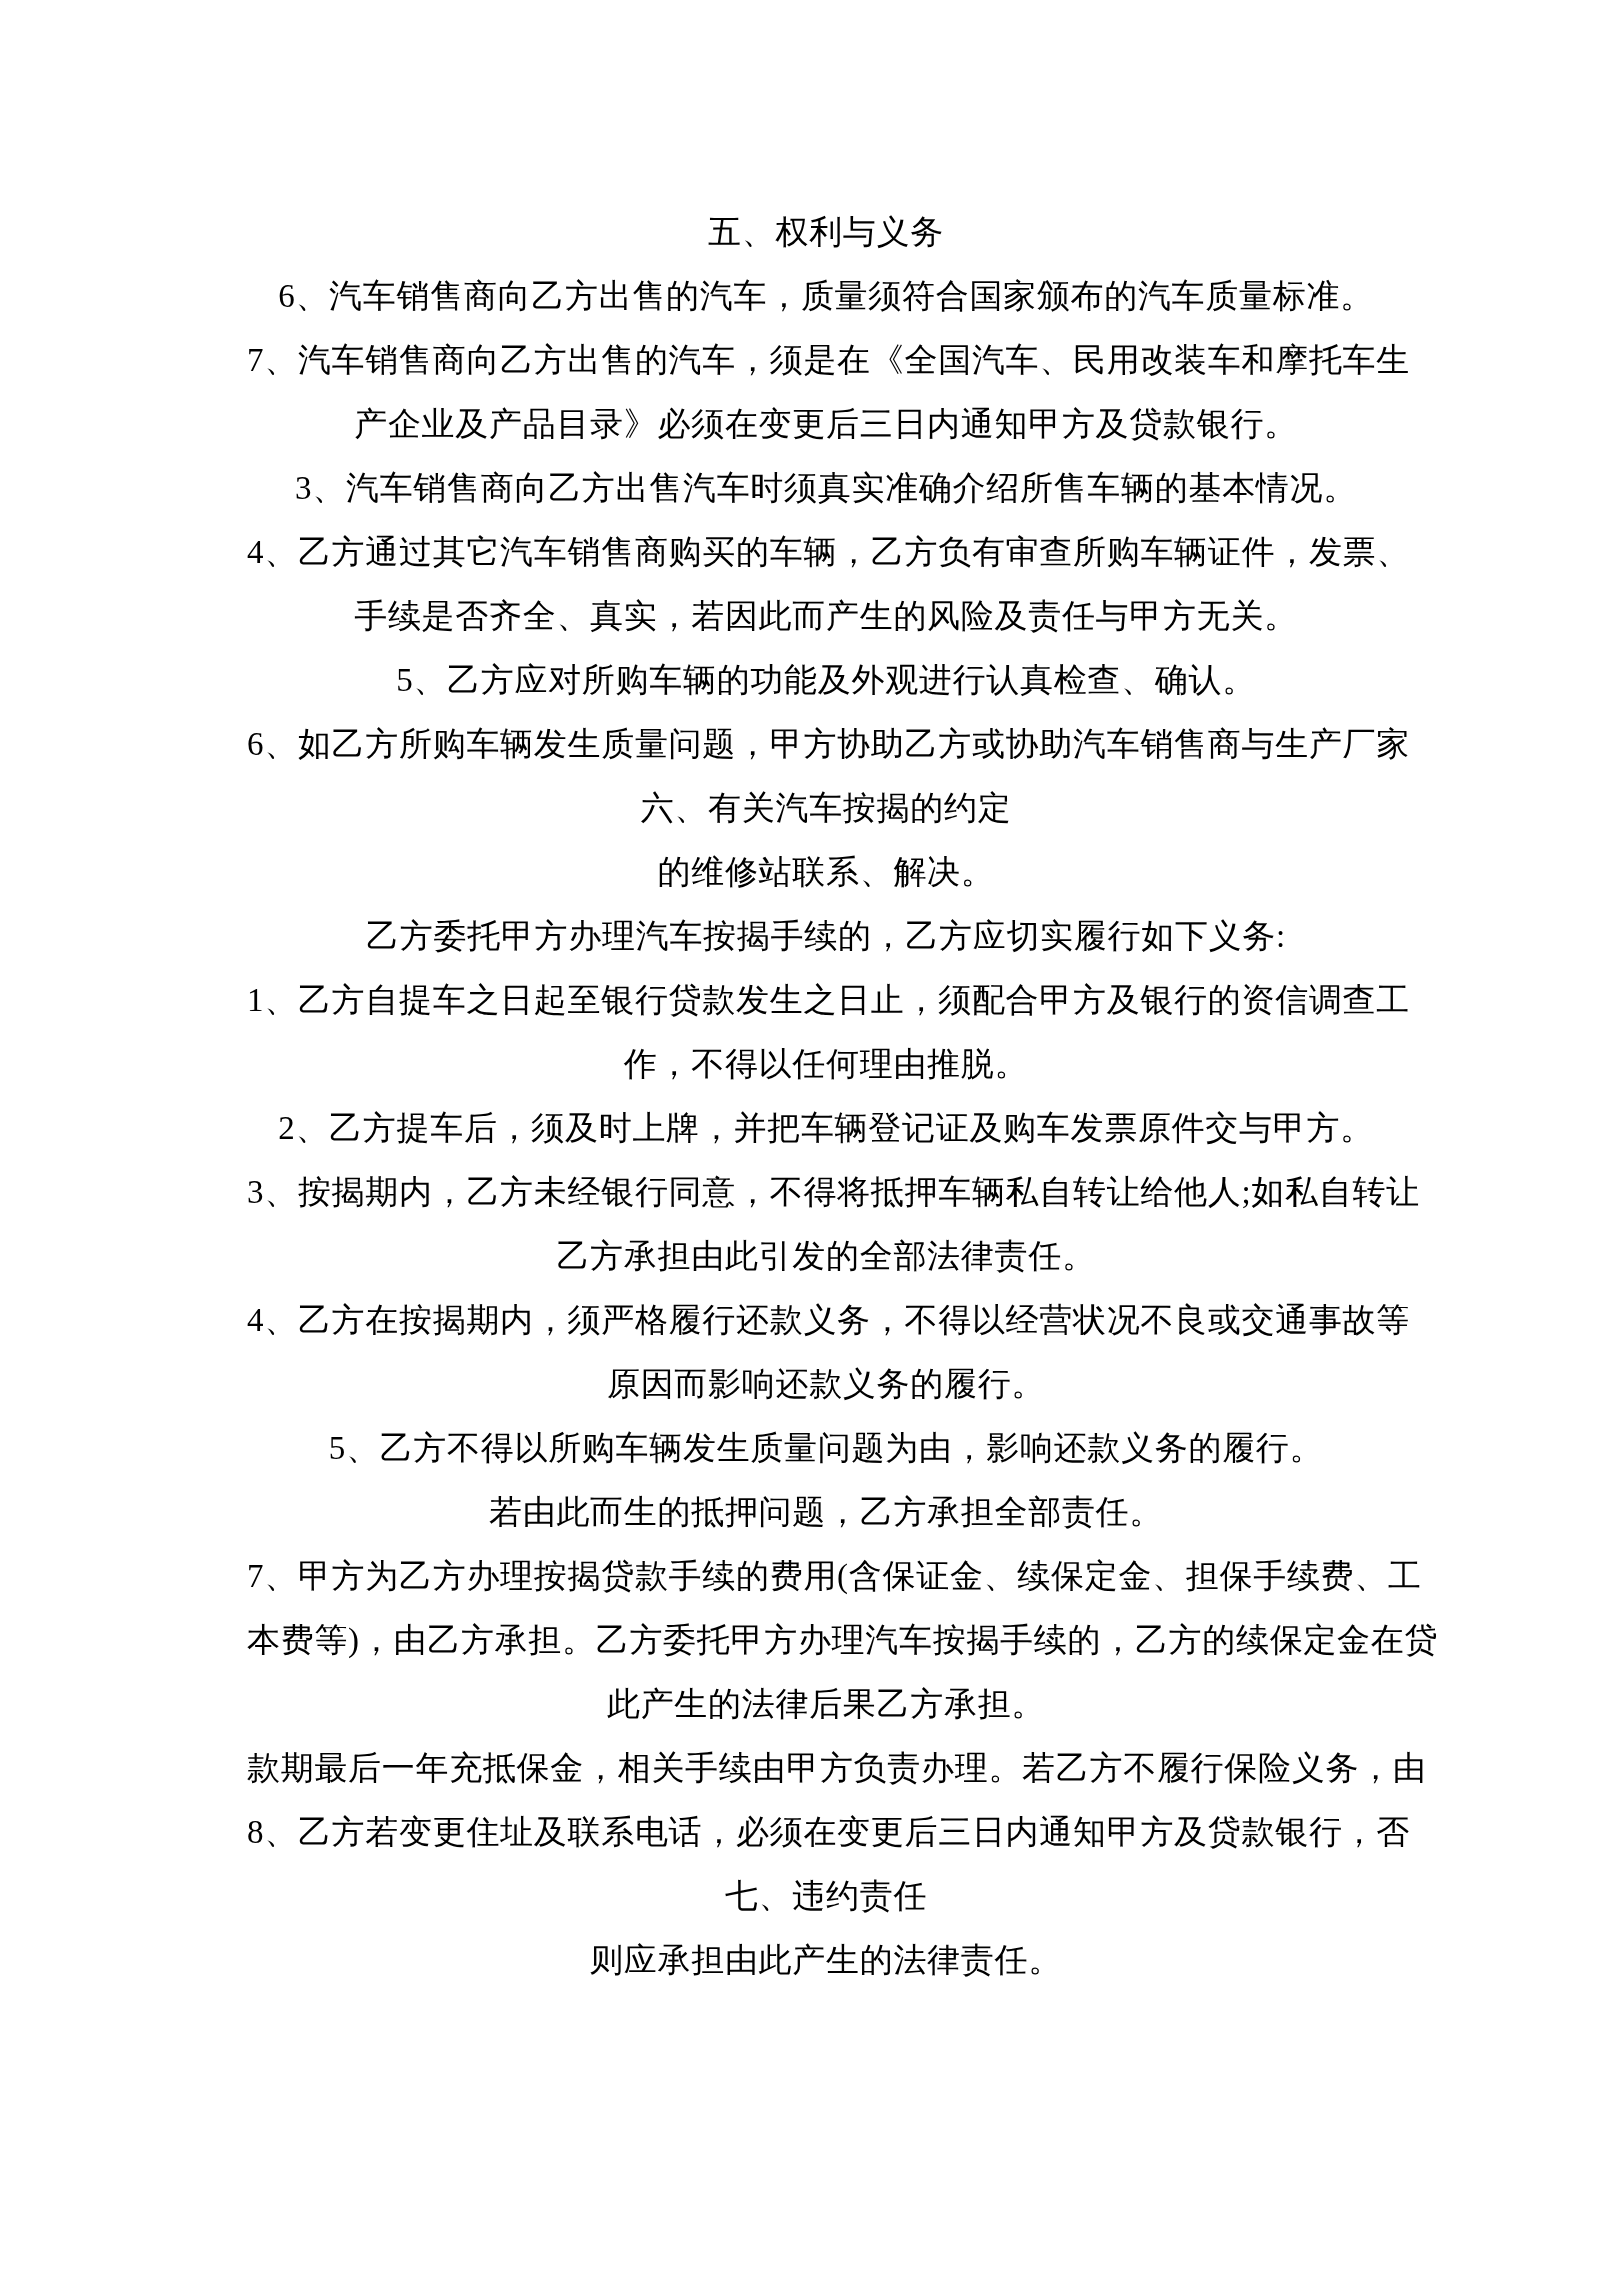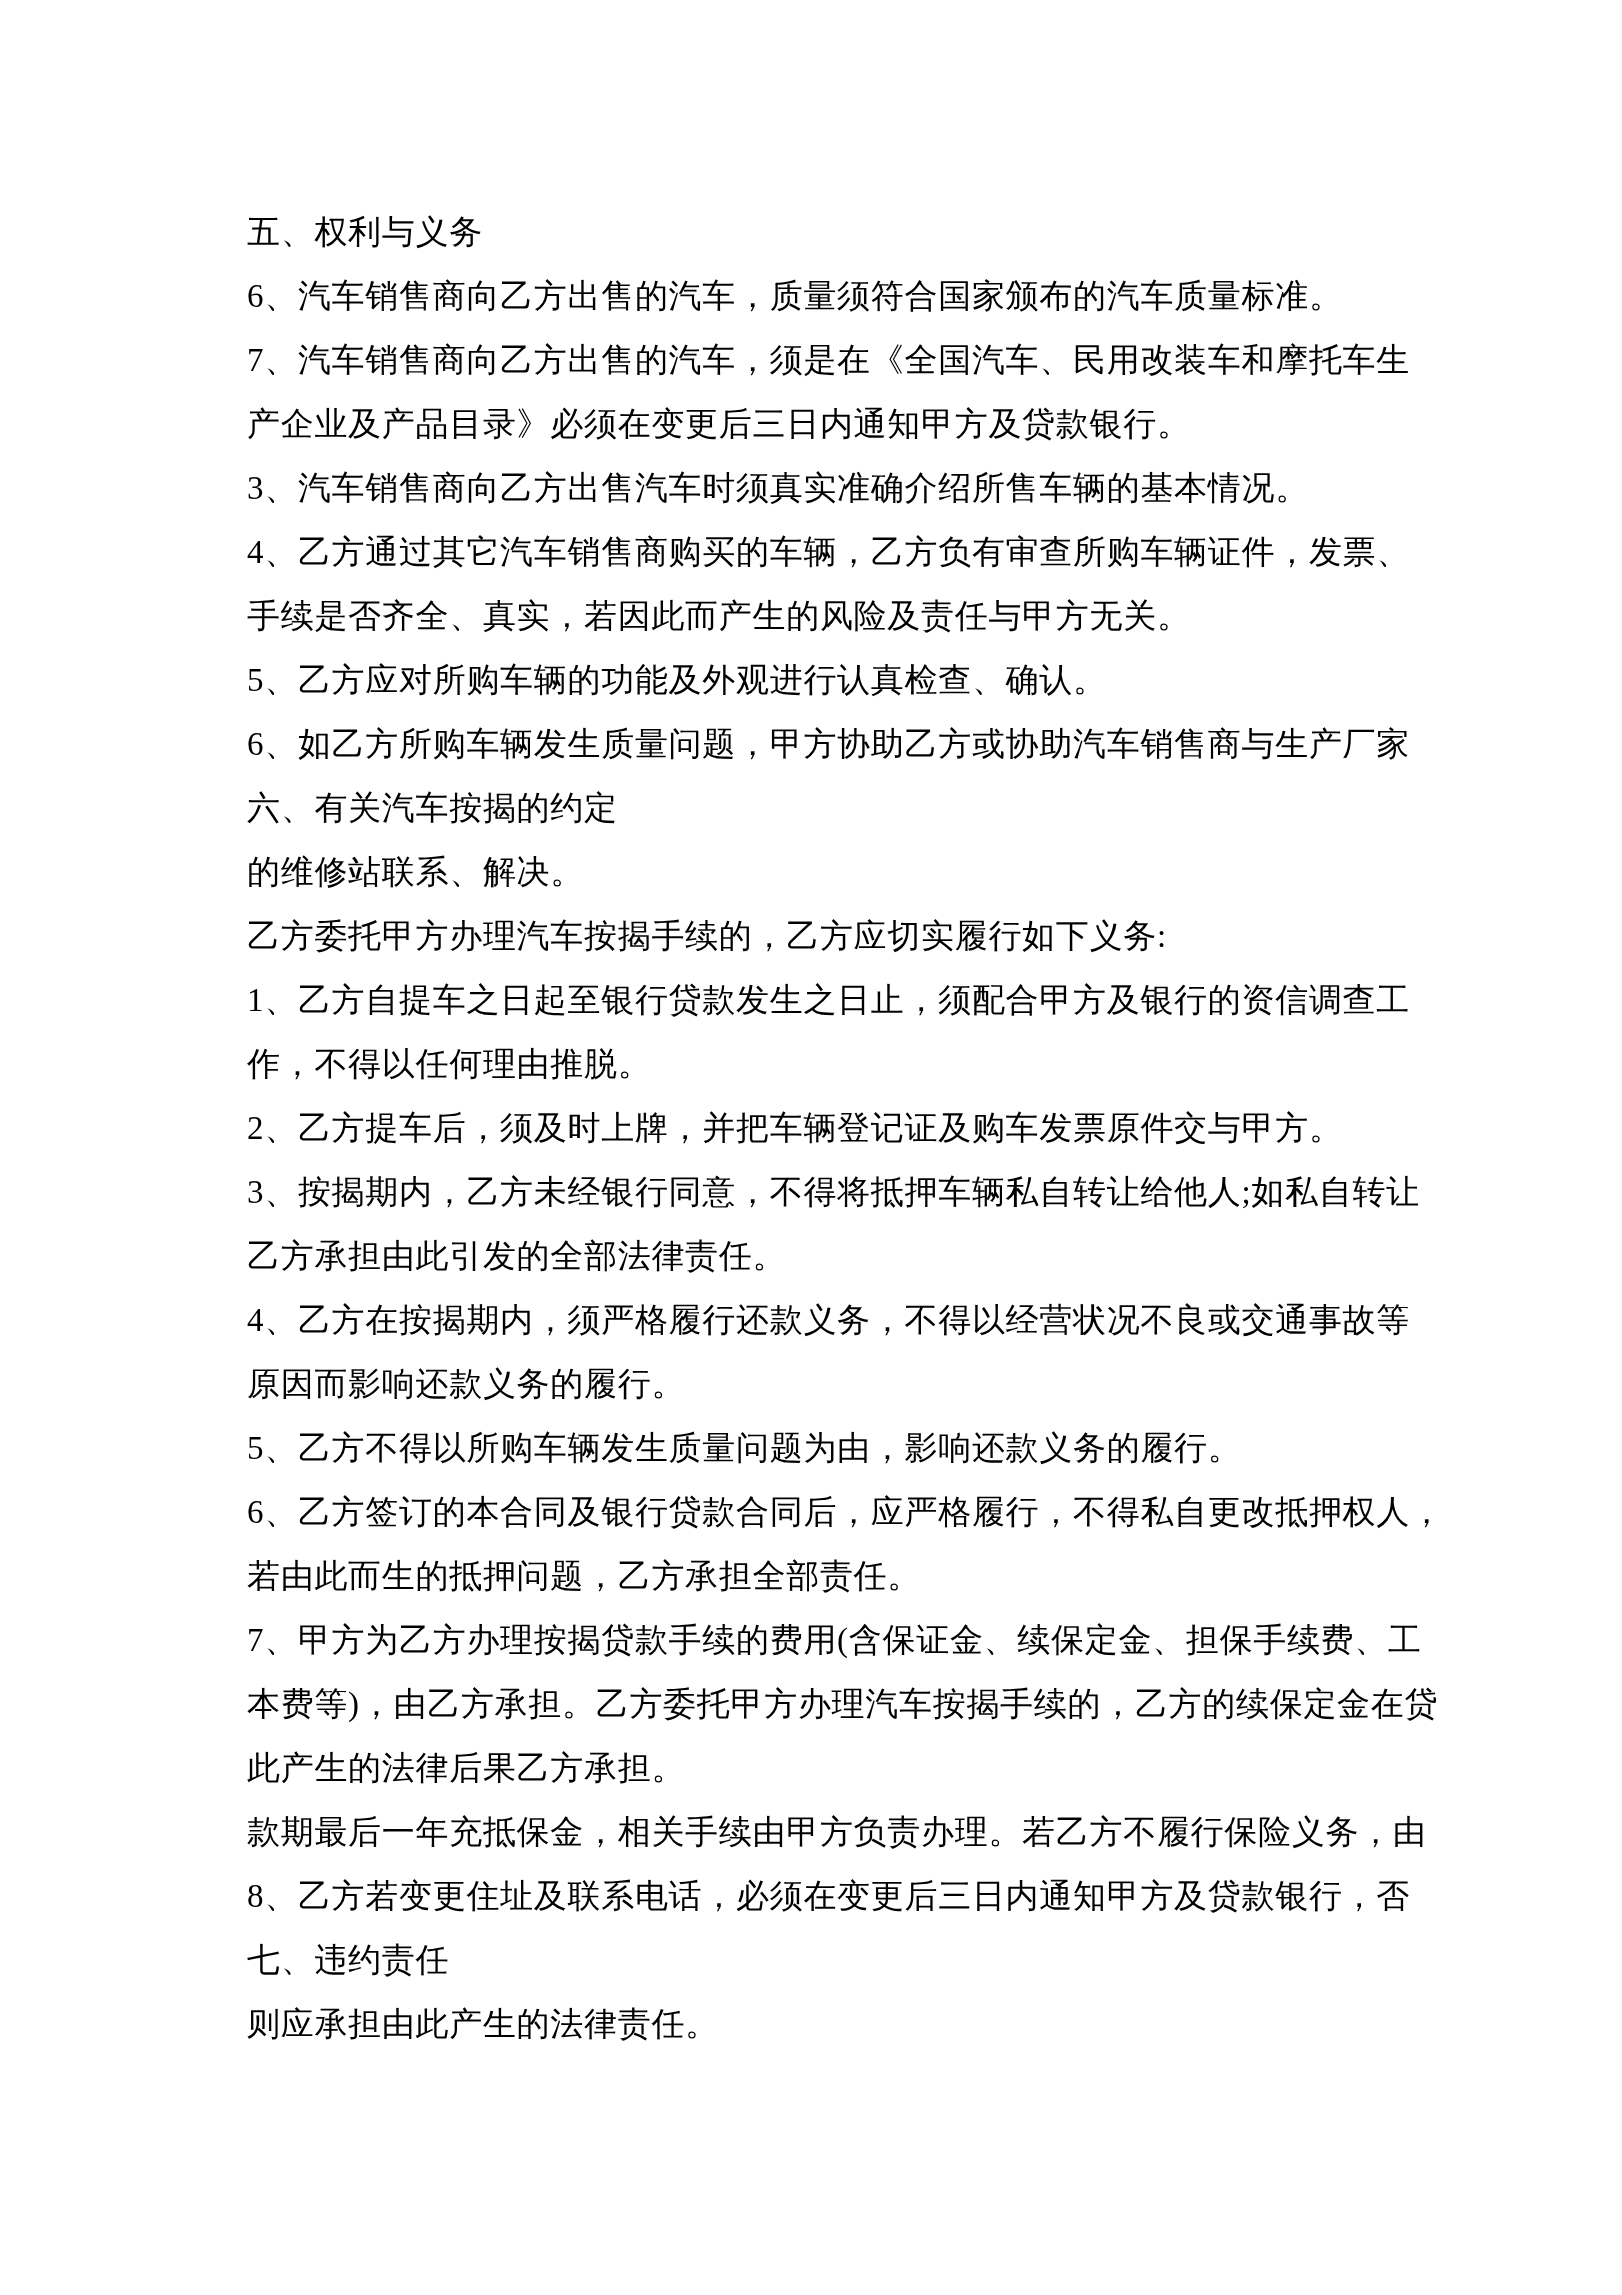--- a/index.html
+++ b/index.html
@@ -24,20 +24,21 @@
       color: #000000;
       font-family: "Liberation Serif", "DejaVu Serif", serif;
       font-size: 33px;
       letter-spacing: 0.7px;
       font-weight: 400;
     }
     .line {
       height: 64px;
       line-height: 64px;
       white-space: nowrap;
+      text-align: center;
     }
   </style>
 </head>
 <body>
 
 <div class="page">
   <div class="doc">
     <div class="line">五、权利与义务</div>
     <div class="line">6、汽车销售商向乙方出售的汽车，质量须符合国家颁布的汽车质量标准。</div>
     <div class="line">7、汽车销售商向乙方出售的汽车，须是在《全国汽车、民用改装车和摩托车生</div>
@@ -51,21 +52,20 @@
     <div class="line">的维修站联系、解决。</div>
     <div class="line">乙方委托甲方办理汽车按揭手续的，乙方应切实履行如下义务:</div>
     <div class="line">1、乙方自提车之日起至银行贷款发生之日止，须配合甲方及银行的资信调查工</div>
     <div class="line">作，不得以任何理由推脱。</div>
     <div class="line">2、乙方提车后，须及时上牌，并把车辆登记证及购车发票原件交与甲方。</div>
     <div class="line">3、按揭期内，乙方未经银行同意，不得将抵押车辆私自转让给他人;如私自转让</div>
     <div class="line">乙方承担由此引发的全部法律责任。</div>
     <div class="line">4、乙方在按揭期内，须严格履行还款义务，不得以经营状况不良或交通事故等</div>
     <div class="line">原因而影响还款义务的履行。</div>
     <div class="line">5、乙方不得以所购车辆发生质量问题为由，影响还款义务的履行。</div>
-    <div class="line">6、乙方签订的本合同及银行贷款合同后，应严格履行，不得私自更改抵押权人，</div>
     <div class="line">若由此而生的抵押问题，乙方承担全部责任。</div>
     <div class="line">7、甲方为乙方办理按揭贷款手续的费用(含保证金、续保定金、担保手续费、工</div>
     <div class="line">本费等)，由乙方承担。乙方委托甲方办理汽车按揭手续的，乙方的续保定金在贷</div>
     <div class="line">此产生的法律后果乙方承担。</div>
     <div class="line">款期最后一年充抵保金，相关手续由甲方负责办理。若乙方不履行保险义务，由</div>
     <div class="line">8、乙方若变更住址及联系电话，必须在变更后三日内通知甲方及贷款银行，否</div>
     <div class="line">七、违约责任</div>
     <div class="line">则应承担由此产生的法律责任。</div>
   </div>
 </div>

